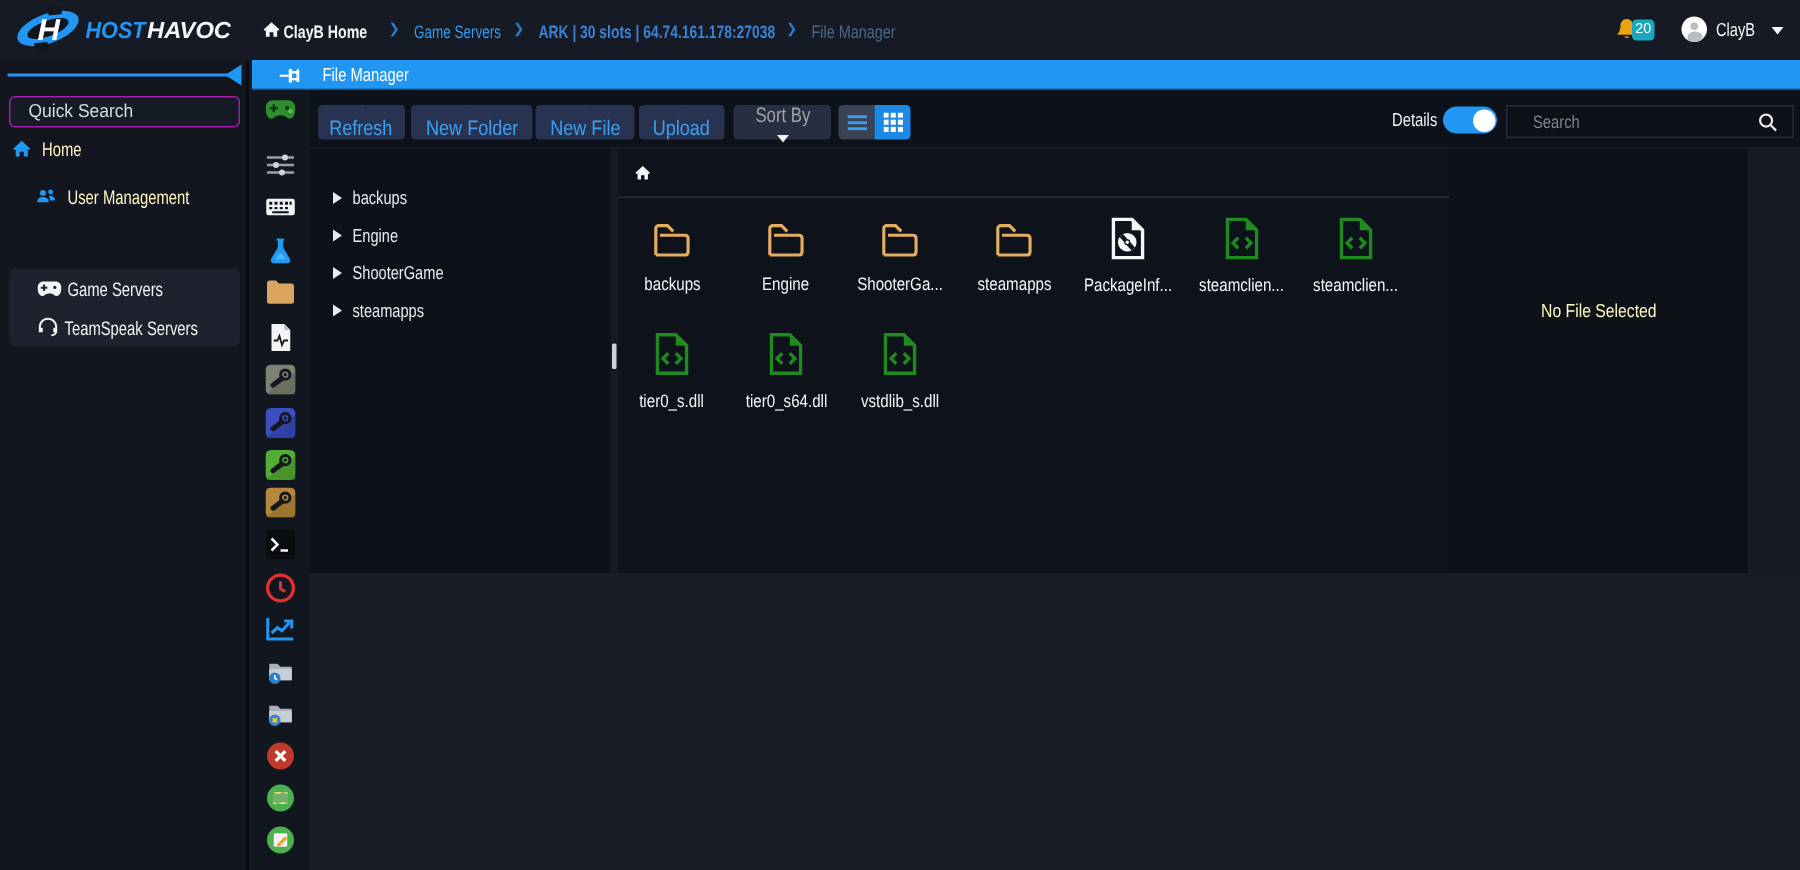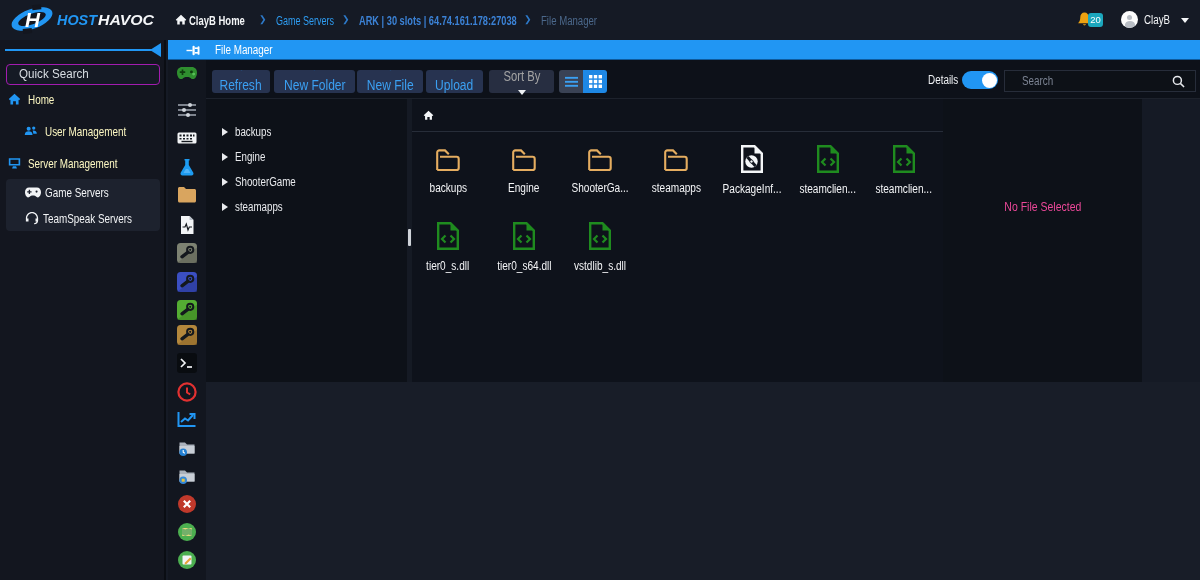--- a/index.html
+++ b/index.html
@@ -53,21 +53,21 @@
 
 
 #tree { left:206px; top:99px; width:201px; height:283px; background:#0d1118; }
 .titem { position:absolute; left:16px; display:flex; align-items:center; color:#e9ebee; font-size:12.5px; height:20px; }
 .titem .tri { width:0; height:0; border-top:4px solid transparent; border-bottom:4px solid transparent; border-left:6px solid #e9ebee; margin-right:7px; }
 #gut1 { left:407px; top:99px; width:5px; height:283px; background:#151a24; }
 #gut2 { left:996px; top:99px; width:5px; height:283px; background:#151a24; }
 .thumb { position:absolute; left:1px; top:130px; width:3px; height:17px; background:#cfd3d9; border-radius:1px; }
 #grid { left:412px; top:99px; width:584px; height:283px; background:#0e121b; }
 #gridhead { position:absolute; left:0; top:0; width:584px; height:33px; border-bottom:1px solid #272d39; }
-#rightpanel { left:943px; top:99px; width:199px; height:283px; background:#0d1118; color:#ec4899; font-size:13px; }
+#rightpanel { left:966px; top:99px; width:199px; height:283px; background:#0d1118; color:#fef9c3; font-size:13px; }
 #rightpanel .msg { position:absolute; left:0; top:100px; width:199px; text-align:center; }
 #bottombg { left:206px; top:382px; width:994px; height:198px; background:#181d28; }
 
 
 .cell { position:absolute; width:76px; text-align:center; }
 .cell .lbl { margin-top:5px; color:#f4f5f7; font-size:12px; white-space:nowrap; }
 </style>
 </head>
 <body>
 <div id="stage">
@@ -121,26 +121,20 @@
     <span class="sqN">Home</span>
   </div>
   <div class="abs navitem" style="top:120px;padding-left:16px;">
     <svg width="14" height="14" viewBox="0 0 18 16" fill="#2196f3">
         <circle cx="6" cy="5" r="2.6"></circle>
         <path d="M1 13 C1 9.8 3.2 8.4 6 8.4 C8.8 8.4 11 9.8 11 13 Z"></path>
         <circle cx="12.5" cy="4.2" r="2.1"></circle>
         <path d="M11.2 7.4 C13.8 7 16.5 8.4 16.5 11.4 L12 11.4"></path>
       </svg>
     <span class="sqN">User Management</span>
-  </div>
-  <div class="abs navitem" style="top:152px;">
-    <svg width="13" height="13" viewBox="0 0 16 15" fill="#2196f3">
-        <path d="M1 1 H15 V10 H1 Z M3 3 H13 V8 H3 Z M6 11 H10 L11 13.5 H5 Z" fill-rule="evenodd"></path>
-      </svg>
-    <span class="sqN">Server Management</span>
   </div>
   <div class="abs" id="submenu">
     <div class="subitem">
       <svg width="16" height="11" viewBox="0 0 18 12" fill="#f2f4f6">
           <path d="M4.5 0.5 H13.5 C16 0.5 18 2.5 18 5.5 C18 8.5 16.5 11.5 14.5 11.5 C12.5 11.5 12.5 9.5 9 9.5 C5.5 9.5 5.5 11.5 3.5 11.5 C1.5 11.5 0 8.5 0 5.5 C0 2.5 2 0.5 4.5 0.5 Z M4.2 2.8 V4.5 H2.5 V6 H4.2 V7.7 H5.7 V6 H7.4 V4.5 H5.7 V2.8 Z" fill-rule="evenodd"></path>
           <circle cx="13" cy="5" r="1.2" fill="#1d222e"></circle>
         </svg>
       <span class="sqN">Game Servers</span>
     </div>
     <div class="subitem">

